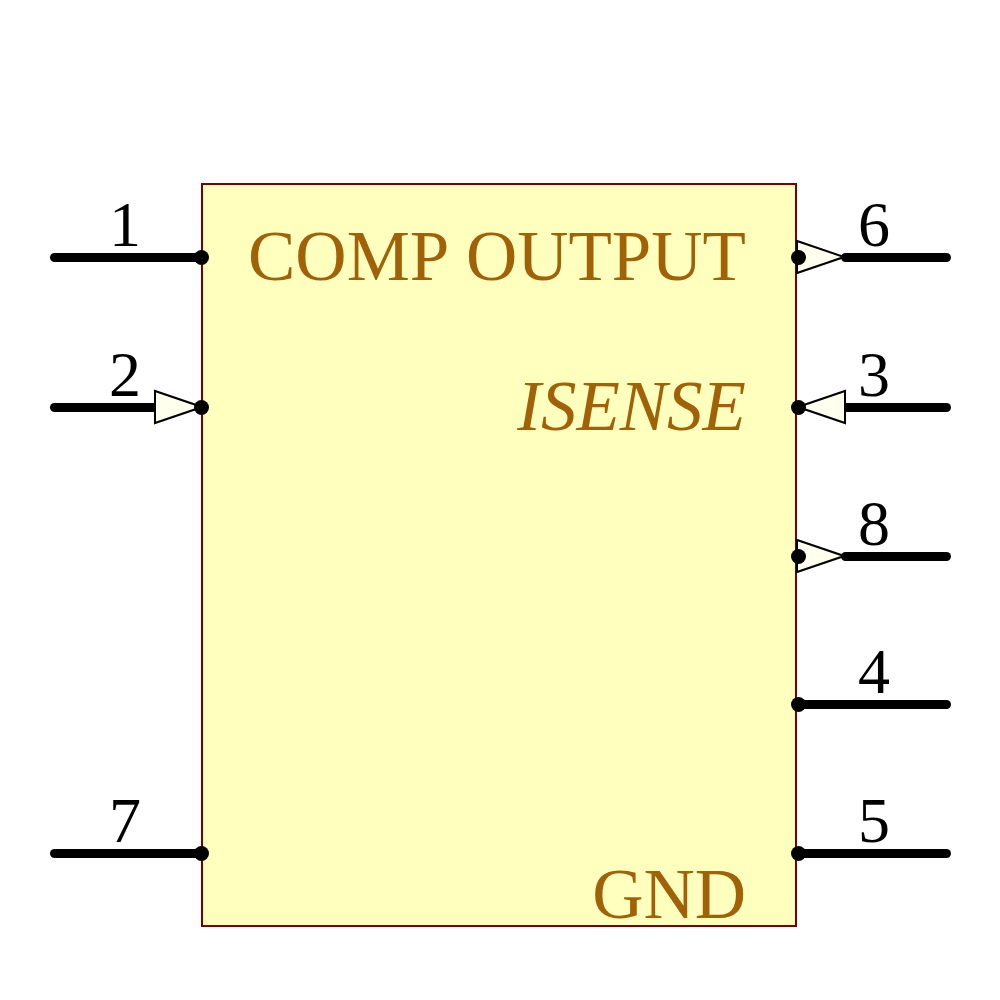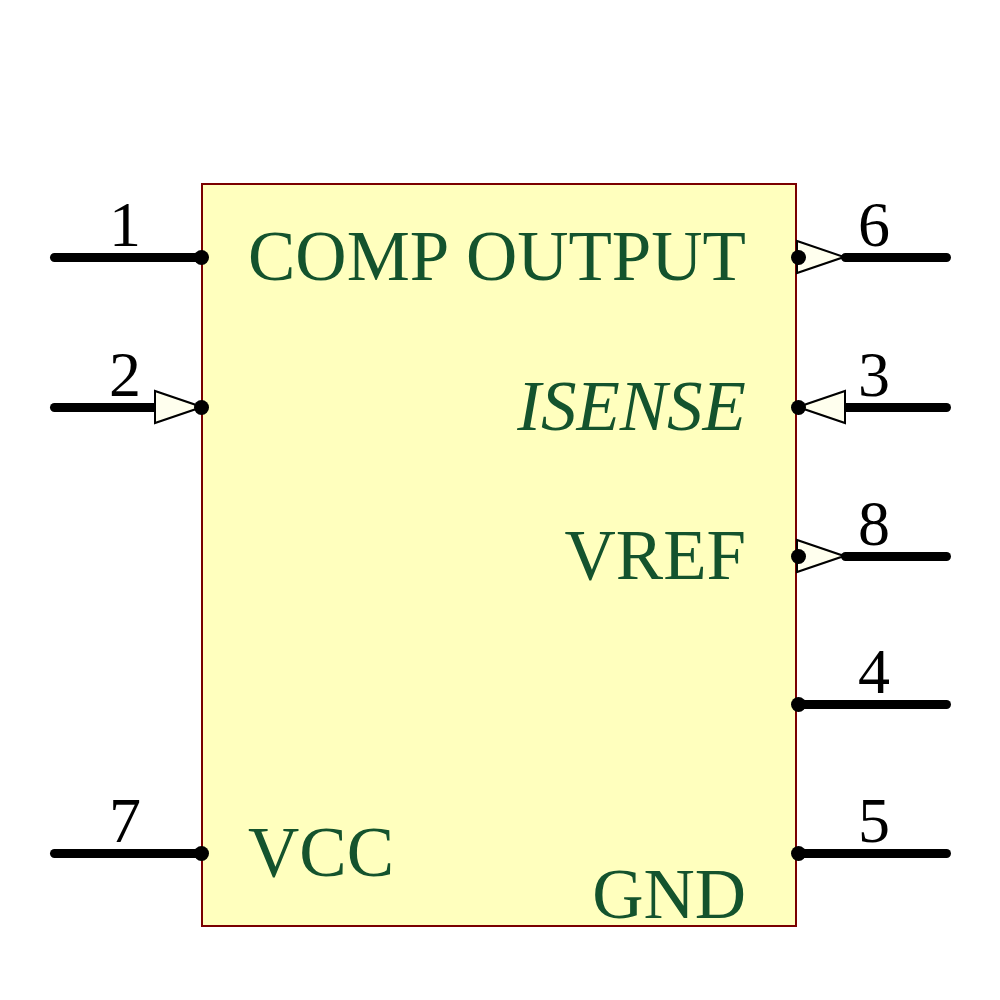--- a/index.html
+++ b/index.html
@@ -5,21 +5,21 @@
   html,body{margin:0;padding:0;background:#ffffff;}
   #canvas{
     position:relative;width:1000px;height:1000px;background:#ffffff;
     font-family:"Liberation Serif", serif;overflow:hidden;
   }
   #chip-body{
     position:absolute;left:201px;top:183px;width:596px;height:744px;
     box-sizing:border-box;
   }
   .pin-label{
-    position:absolute;font-size:71px;line-height:71px;color:#14532d;
+    position:absolute;font-size:71px;line-height:71px;color:#a16207;
     white-space:nowrap;
   }
   .pin-label.right{text-align:center;}
   .pin-number{
     position:absolute;width:120px;text-align:center;
     font-size:64px;line-height:64px;color:#000;
   }
   .wire{
     position:absolute;height:9px;background:#000;border-radius:5px;
   }
@@ -43,21 +43,20 @@
   <div class="wire" style="left:50px;top:403px;width:112px;"></div>
   <svg class="arrow" style="left:154px;top:389px;" viewBox="0 0 50 36">
     <polygon points="1,2 1,34 48,18" fill="#FFFFEE" stroke="#000000" stroke-width="2"></polygon>
   </svg>
   <div class="pin-dot" style="left:194px;top:400px;"></div>
   <div class="pin-number" style="left:65px;top:343px;">2</div>
 
   <div class="wire" style="left:50px;top:849px;width:153px;"></div>
   <div class="pin-dot" style="left:194px;top:846px;"></div>
   <div class="pin-number" style="left:65px;top:789px;">7</div>
-  <div class="pin-label" style="left:248px;top:817px;">VCC</div>
 
   <div class="wire" style="left:841px;top:253px;width:110px;"></div>
   <svg class="arrow" style="left:796px;top:239px;" viewBox="0 0 50 36">
     <polygon points="1,2 1,34 48,18" fill="#FFFFEE" stroke="#000000" stroke-width="2"></polygon>
   </svg>
   <div class="pin-dot" style="left:791px;top:250px;"></div>
   <div class="pin-number" style="left:814px;top:193px;">6</div>
   <div class="pin-label right" style="right:254px;top:221px;">OUTPUT</div>
 
   <div class="wire" style="left:842px;top:403px;width:109px;"></div>
@@ -67,21 +66,20 @@
   <div class="pin-dot" style="left:791px;top:400px;"></div>
   <div class="pin-number" style="left:814px;top:343px;">3</div>
   <div class="pin-label right" style="right:254px;top:371px;font-style:italic;">ISENSE</div>
 
   <div class="wire" style="left:841px;top:552px;width:110px;"></div>
   <svg class="arrow" style="left:796px;top:538px;" viewBox="0 0 50 36">
     <polygon points="1,2 1,34 48,18" fill="#FFFFEE" stroke="#000000" stroke-width="2"></polygon>
   </svg>
   <div class="pin-dot" style="left:791px;top:549px;"></div>
   <div class="pin-number" style="left:814px;top:492px;">8</div>
-  <div class="pin-label right" style="right:254px;top:520px;">VREF</div>
 
   <div class="wire" style="left:798px;top:700px;width:153px;"></div>
   <div class="pin-dot" style="left:791px;top:697px;"></div>
   <div class="pin-number" style="left:814px;top:640px;">4</div>
 
   <div class="wire" style="left:798px;top:849px;width:153px;"></div>
   <div class="pin-dot" style="left:791px;top:846px;"></div>
   <div class="pin-number" style="left:814px;top:789px;">5</div>
   <div class="pin-label right" style="right:254px;top:859px;">GND</div>
 

